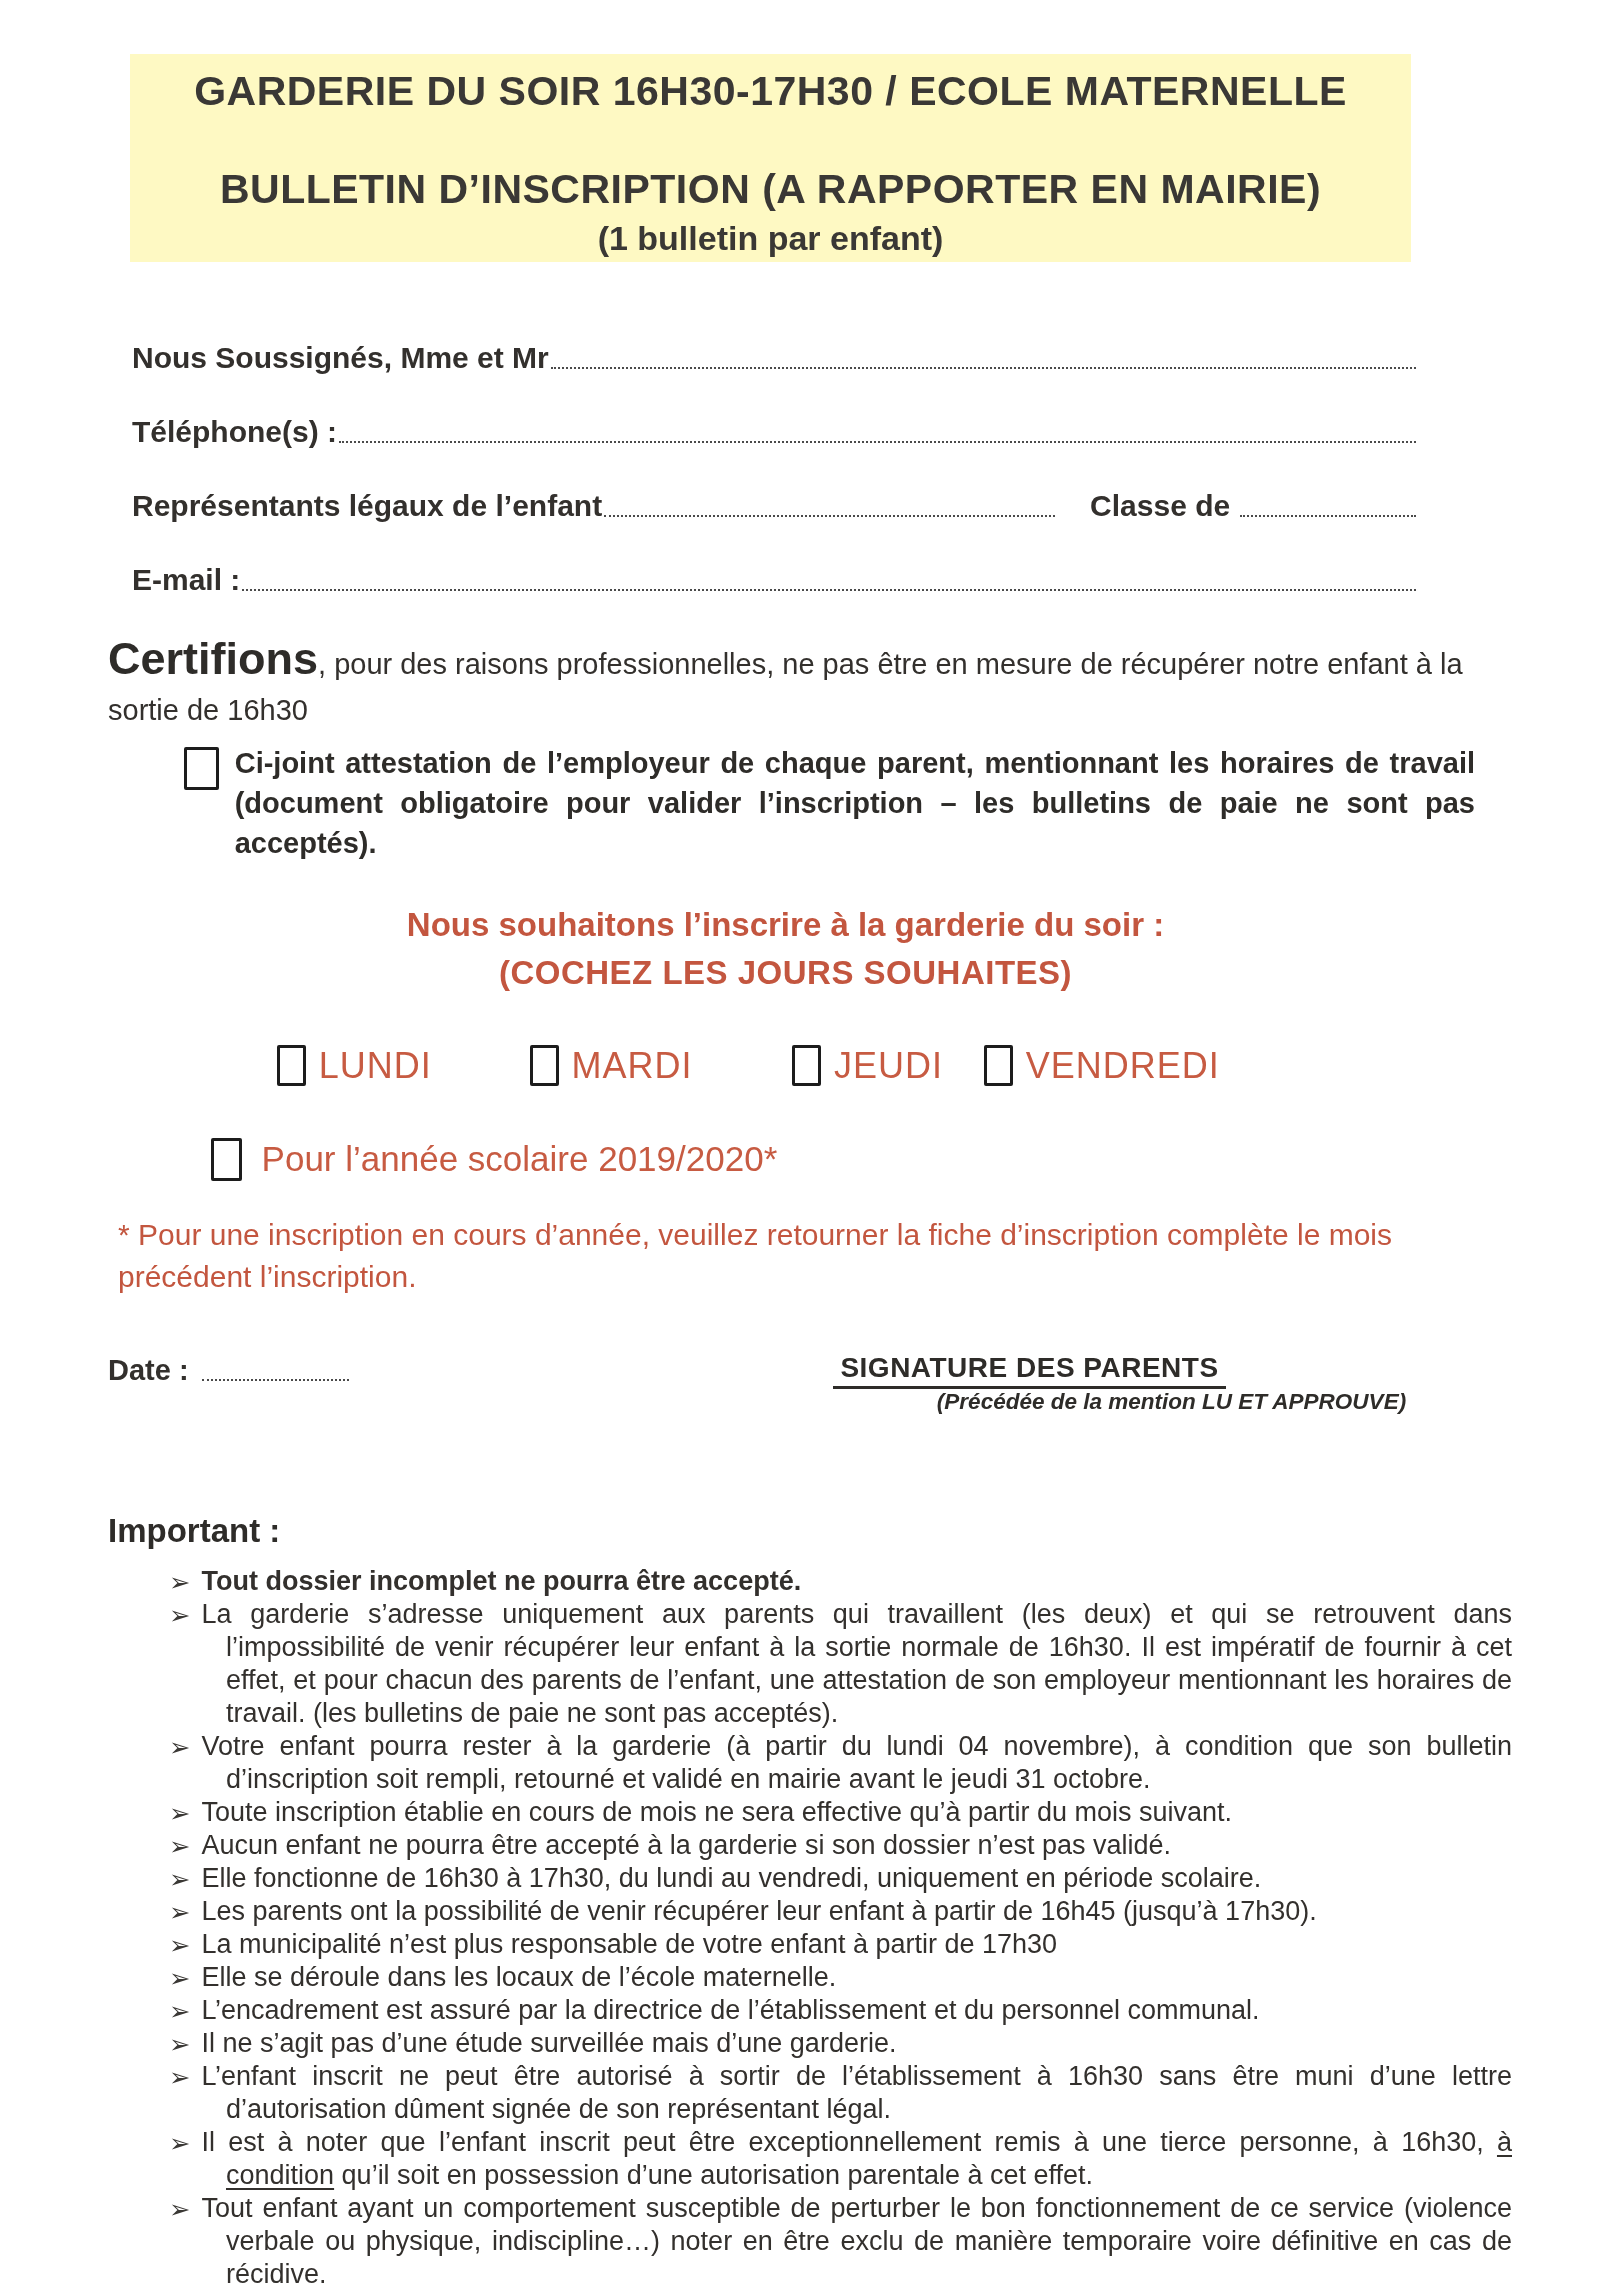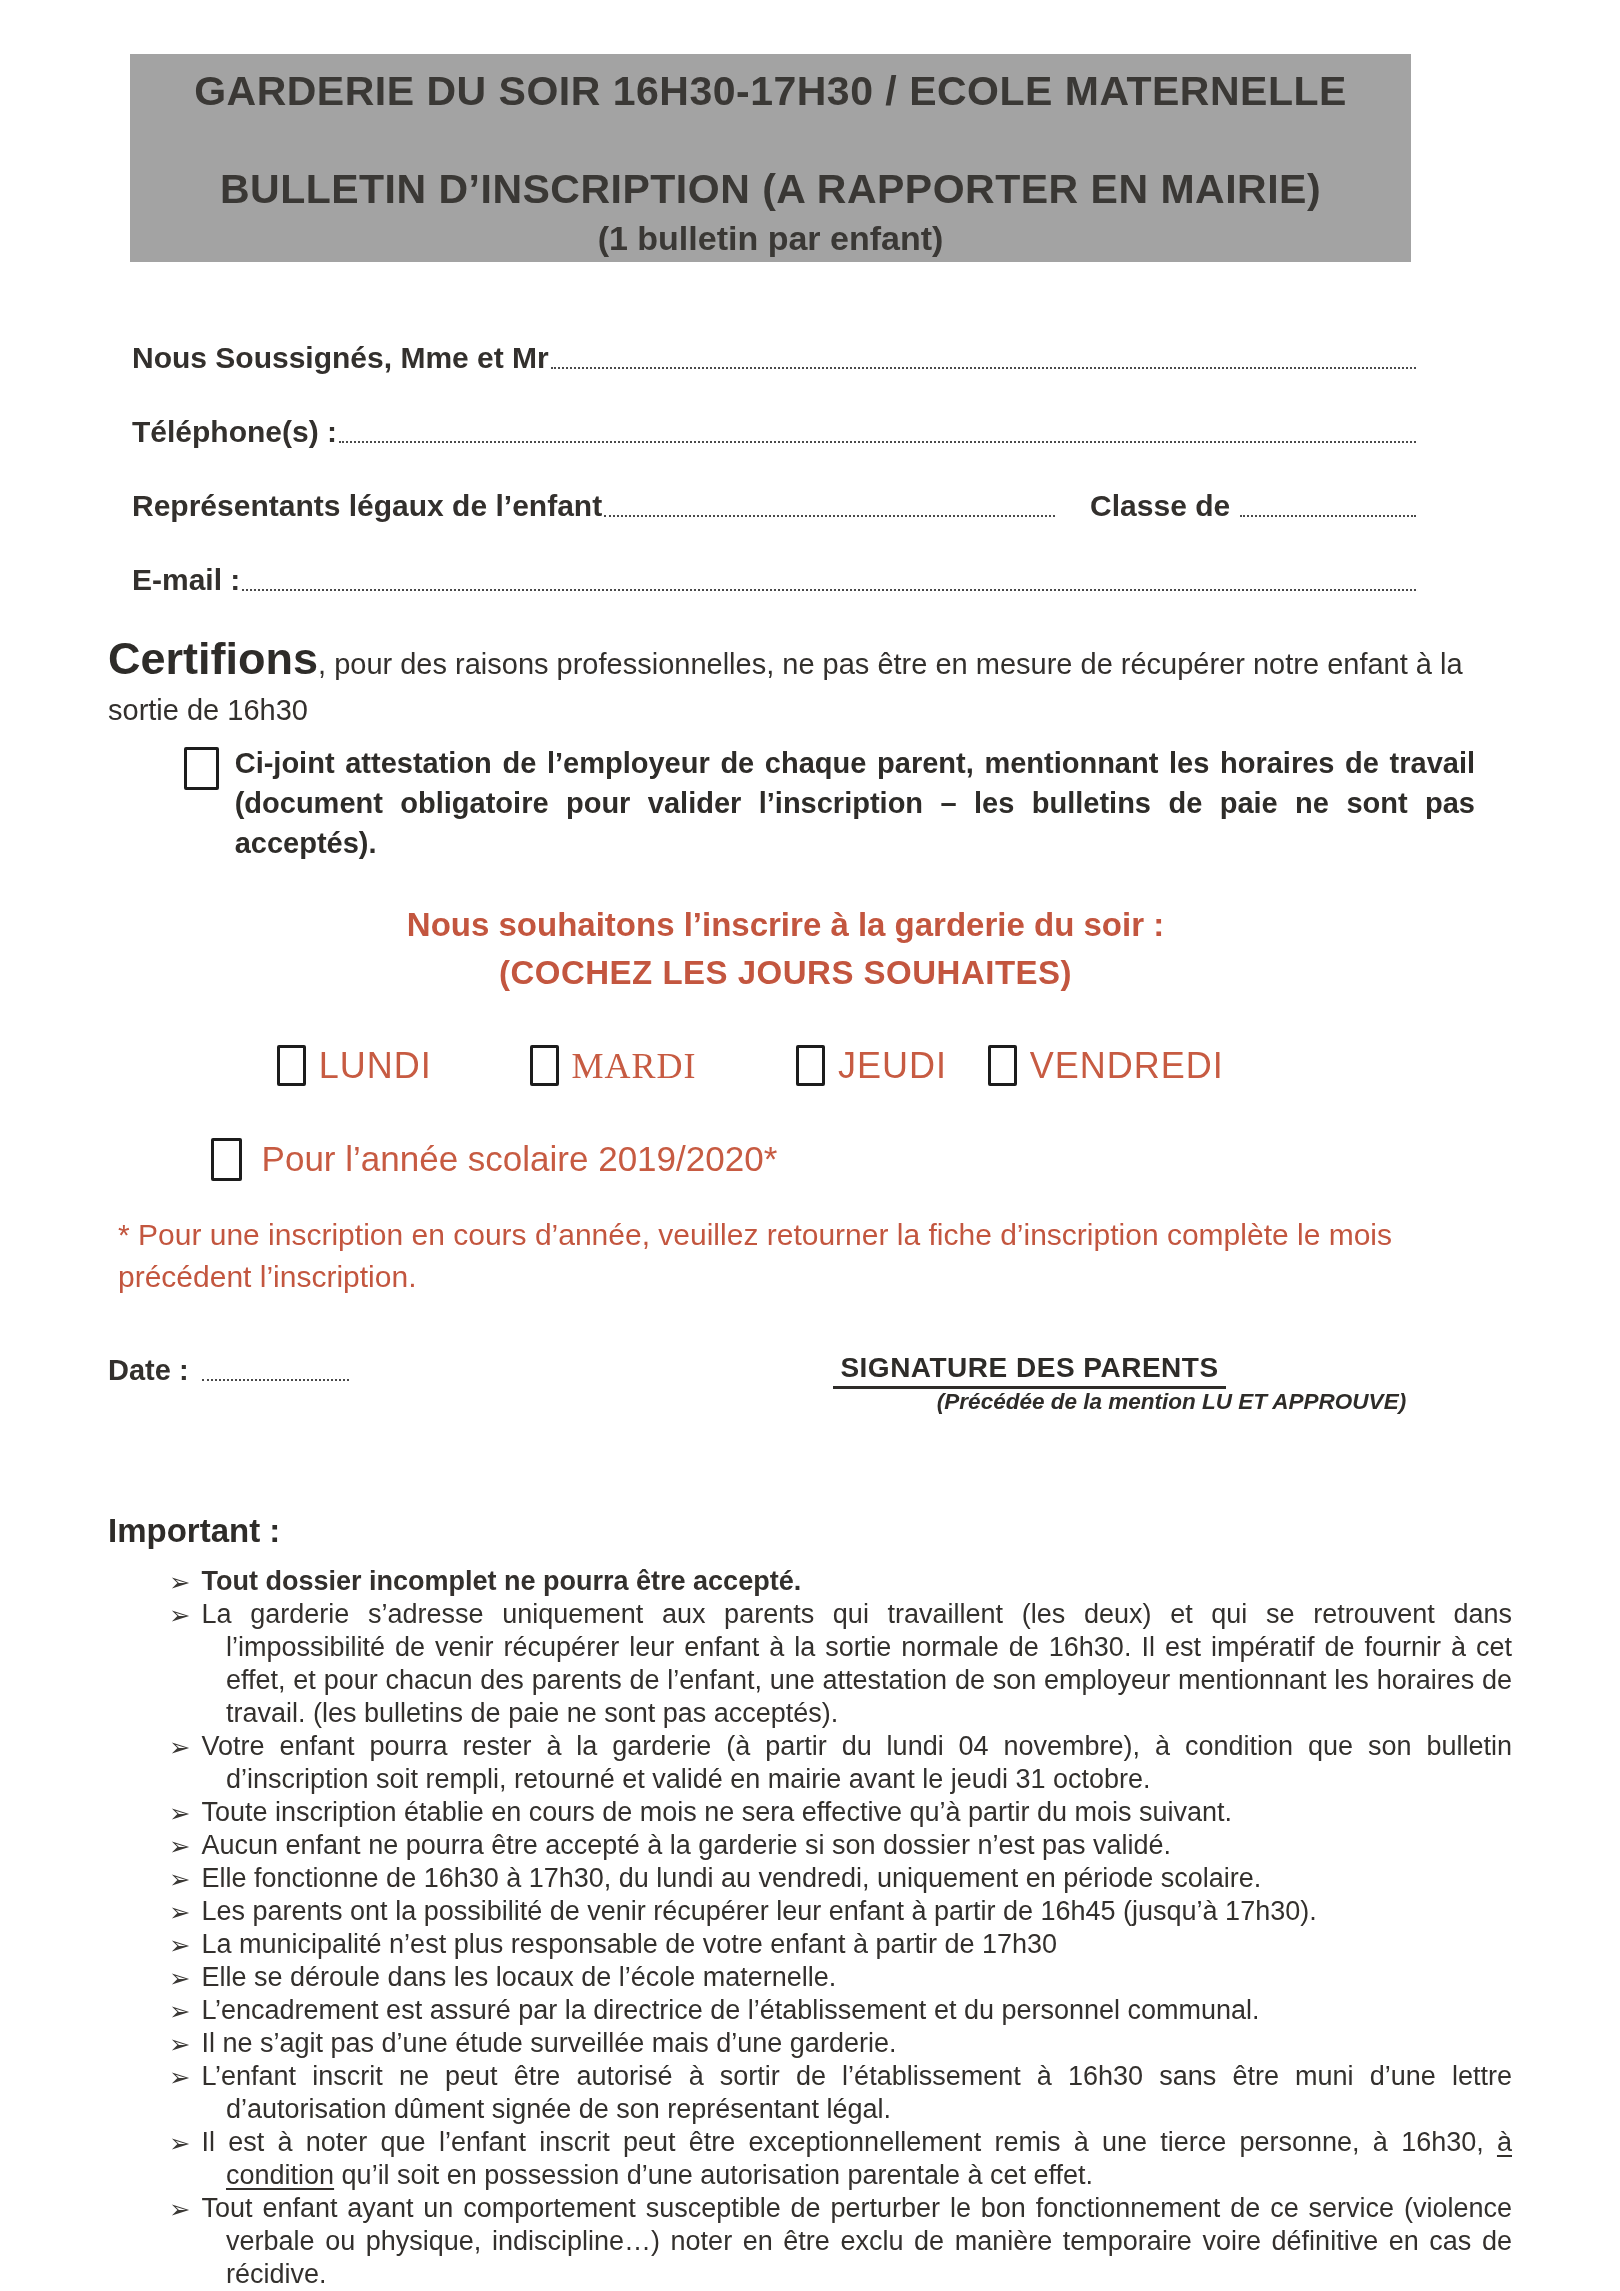--- a/index.html
+++ b/index.html
@@ -9,21 +9,21 @@
     background:#ffffff;
     font-family:"Liberation Sans","DejaVu Sans",sans-serif;
     color:#33302d;
     overflow:hidden;
     margin:0 auto;
   }
   
   .banner{
     margin:54px 209px 0 130px;
     height:208px;box-sizing:border-box;
-    background:#a3a3a3;
+    background:#fef9c3;
     text-align:center;
     padding-top:13.7px;
   }
   .banner-l1{font-size:41px;font-weight:700;color:#3a3835;letter-spacing:0.5px;}
   .banner-l2{font-size:41px;font-weight:700;color:#3a3835;margin-top:51px;letter-spacing:0.5px;}
   .banner-l3{font-size:34px;font-weight:700;color:#3a3835;margin-top:5.9px;}
   
   .form-area{margin:78px 202px 0 108px;}
   .frow{display:flex;align-items:flex-end;height:33px;margin-bottom:41px;margin-left:24px;}
   .flabel{font-size:30px;font-weight:600;white-space:nowrap;line-height:1;}
@@ -47,21 +47,21 @@
   }
   
   .wish{margin-top:43px;text-align:center;padding-right:88px;color:#c3563f;margin-left:39px;}
   .wish-l1{font-size:33px;font-weight:700;}
   .wish-l2{font-size:33px;font-weight:700;margin-top:9.8px;letter-spacing:0.5px;}
   
   .days-row{display:flex;align-items:center;margin-top:53px;padding-left:277px;}
   .day{display:flex;align-items:center;}
   .day .cbx{width:29px;height:41px;}
   .day-label{font-size:36px;color:#c75b42;margin-left:12.7px;letter-spacing:1px;white-space:nowrap;}
-  .gap1{margin-left:98px;font-family:Liberation Serif, serif;}
+  .gap1{margin-left:98px;}
   .gap2{margin-left:100px;text-align:center;}
   .gap3{margin-left:41px;}
   
   .year-row{display:flex;align-items:center;margin-top:51px;padding-left:211px;}
   .year-row .cbx{width:31px;height:43px;}
   .year-label{font-size:35px;color:#c75b42;margin-left:19.6px;}
   
   .note{
     margin:33px 0 0 118px;max-width:1380px;
     font-size:30px;line-height:42px;color:#c3563f;

